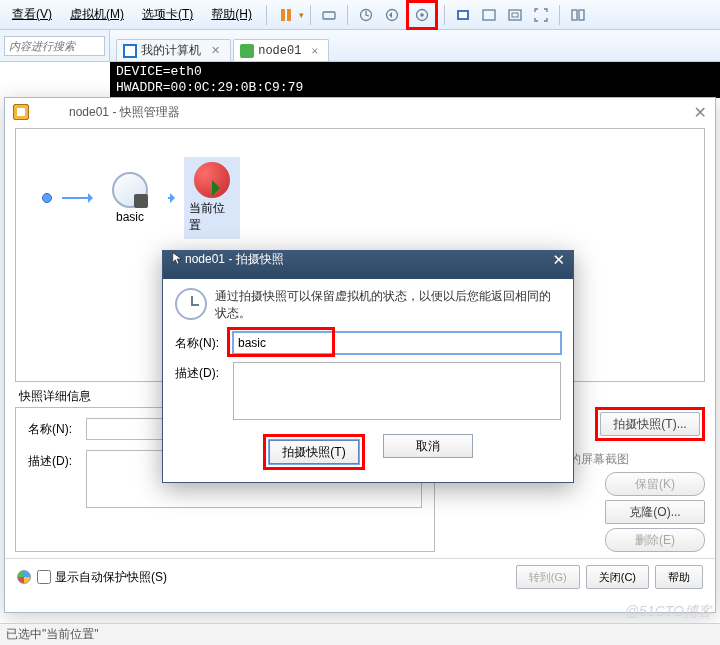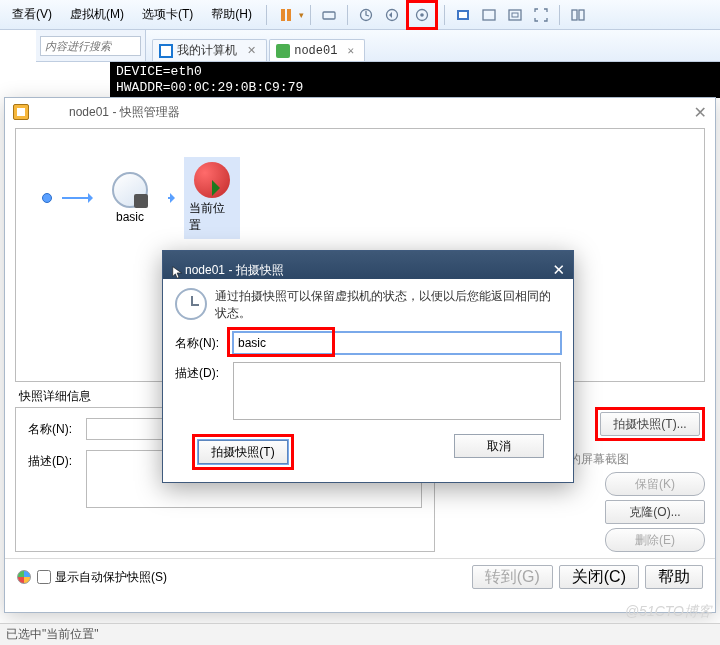--- a/index.html
+++ b/index.html
@@ -1,30 +1,30 @@
 <!DOCTYPE html>
 <html><head>
 <meta charset="utf-8">
 <style>
   * { box-sizing: border-box; margin: 0; padding: 0; }
   body { font-family: "Microsoft YaHei", "SimSun", Arial, sans-serif; font-size: 12px; background: #fff; width: 720px; height: 645px; overflow: hidden; position: relative; color: #000; }
 
   
   .menubar { height: 30px; background: linear-gradient(#f7fbff,#e4effb); border-bottom: 1px solid #bfcde0; display: flex; align-items: center; padding-left: 4px; gap: 2px; }
-  .menu-item { padding: 4px 8px; cursor: default; border-radius: 3px; }
+  .menu-item { padding: 4px 8px; cursor: default; border-radius: 3px; text-decoration: underline; }
   .tb-sep { width: 1px; height: 20px; background: #b8c6d8; margin: 0 4px; }
   .tb-btn { width: 24px; height: 22px; display: inline-flex; align-items: center; justify-content: center; border-radius: 2px; }
   .tb-btn svg { width: 16px; height: 16px; }
   .pause-btn { width: 26px; height: 22px; display:flex; align-items:center; justify-content:center; }
   .pause-glyph { display:flex; gap:2px; }
   .pause-glyph span { width:4px; height:12px; background:#e78b2d; display:block; }
   .red-box-tb { border: 3px solid #f00; padding: 1px; }
 
   
-  .row2 { height: 32px; display: flex; margin-left: 36px; }
+  .row2 { height: 32px; display: flex; }
   .side-stub { width: 110px; background: #eef4fc; border-right: 1px solid #bfcde0; border-bottom:1px solid #bfcde0; padding: 2px 4px; display:flex; align-items:center; }
   .side-input { width: 100%; height: 20px; border: 1px solid #bcc8d8; font-size: 11px; padding: 0 4px; color:#777; font-style: italic; }
   .tabstrip { flex: 1; background: linear-gradient(#f7fbff,#e5effb); border-bottom:1px solid #bfcde0; display:flex; align-items:flex-end; padding-left:6px; gap:0; }
   .tab { height: 22px; display:flex; align-items:center; gap:4px; padding: 0 10px 0 6px; border:1px solid #bfcde0; border-bottom:none; background:#f4f8fd; font-size:12px; color:#333; border-radius: 2px 2px 0 0; margin-right:2px;}
   .tab.inactive { background:#fff;font-family:Liberation Mono, monospace; }
   .tab .x { margin-left:6px; color:#888; font-size:11px; }
   .tab .ico-pc { width:14px; height:14px; display:inline-block; background:#1976d2; position:relative; }
   .tab .ico-pc::after{content:"";position:absolute;inset:2px;background:#fff;}
   .tab .ico-vm { width:14px; height:14px; display:inline-block; background:#4caf50; border-radius:2px; }
 
@@ -62,40 +62,40 @@
   .no-shot { color:#8a8a8a; align-self:center; margin-top:6px; }
   .side-btn { width:100px; height:24px; background:linear-gradient(#fdfdfd,#ececec); border:1px solid #aeb4bd; border-radius:2px; color:#444; font-size:12px;}
   .side-btn:disabled { color:#a8a8a8;border-radius:11px; }
   .red-box-side { border:3px solid #f00; padding:2px; }
 
   .bottom-bar { display:flex; align-items:center; padding:6px 12px 10px; gap:6px; border-top:1px solid #dcdcdc;}
   .chk { display:flex; align-items:center; gap:4px; }
   .chk input { width:14px;height:14px; }
   .shield { width:14px;height:14px;display:inline-block;border:1px solid #999;border-radius:50%; background:conic-gradient(#4aa3ff 0 25%, #ffbe3b 0 50%, #e84a4a 0 75%, #4fbf5e 0);}  
   .bottom-bar .spacer { flex:1; }
-  .b-btn { height:24px; padding:0 12px; background:linear-gradient(#fdfdfd,#ececec); border:1px solid #aeb4bd; border-radius:2px; font-size:16px;}
+  .b-btn { height:24px; padding:0 12px; background:linear-gradient(#fdfdfd,#ececec); border:1px solid #aeb4bd; border-radius:2px; font-size:11px;}
   .b-btn:disabled{ color:#a8a8a8; }
 
   
   .modal { position:absolute; top:250px; left:162px; width:412px; background:#fff; border:1px solid #3f5a7d; box-shadow:0 6px 24px rgba(0,0,0,.35); }
-  .modal-title { height:28px; background:linear-gradient(#3e5877,#2d4766); color:#fff; display:flex; align-items:flex-end; padding:0 8px; font-size:12px;}
+  .modal-title { height:28px; background:linear-gradient(#3e5877,#2d4766); color:#fff; display:flex; align-items:flex-start; padding:0 8px; font-size:12px;}
   .modal-title .close { margin-left:auto; font-size:15px; font-family:Arial;}
   .cursor-fake { width:14px;height:14px;display:inline-block;}
   .modal-body { padding:9px 12px 6px; }
   .intro { display:flex; gap:8px; font-size:12px; color:#333; }
   .clock-ico { width:32px;height:32px;border-radius:50%;background:#fff;border:2px solid #9fb2c9;flex:none;position:relative;}
   .clock-ico::before{content:"";position:absolute;left:14px;top:6px;width:2px;height:10px;background:#6c7b8d;}
   .clock-ico::after{content:"";position:absolute;left:14px;top:14px;width:8px;height:2px;background:#6c7b8d;}
   .modal-fields { margin-top:10px; display:flex; flex-direction:column; gap:8px; }
   .mf-row { display:flex; align-items:flex-start; gap:4px; }
   .mf-row label { width:54px; padding-top:3px; font-size:12px;}
   .modal-input { flex:1; height:22px; border:1px solid #6a8ec7; padding:0 4px; font-size:12px; outline:2px solid #7aa9ea; outline-offset:-1px;}
   .modal-text { flex:1; height:58px; border:1px solid #b4b4b4; resize:none;}
   .red-box-input { position:absolute; border:3px solid #f00; pointer-events:none; }
-  .modal-actions { display:flex; justify-content:space-between; gap:18px; padding:8px 29px 12px;}
+  .modal-actions { display:flex; justify-content:center; gap:18px; padding:8px 12px 12px;}
   .btn { width:90px; height:24px; border:1px solid #9aa4b1; background:linear-gradient(#fdfdfd,#ececec); font-size:12px;}
   .btn.primary { border-color:#5c86be; outline:1px solid #7aa9ea;}
   .red-box-primary { border:3px solid #f00; padding:3px; }
 
   .statusbar { position:absolute; left:0; bottom:0; height:22px; width:720px; background:#f3f3f3; border-top:1px solid #d0d0d0; display:flex; align-items:center; padding:0 6px; font-size:12px; color:#535353;}
   .watermark { position:absolute; right:8px; bottom:24px; color:#d5d5d5; font-size:14px; font-style:italic;}
 </style>
 </head>
 <body>
 

